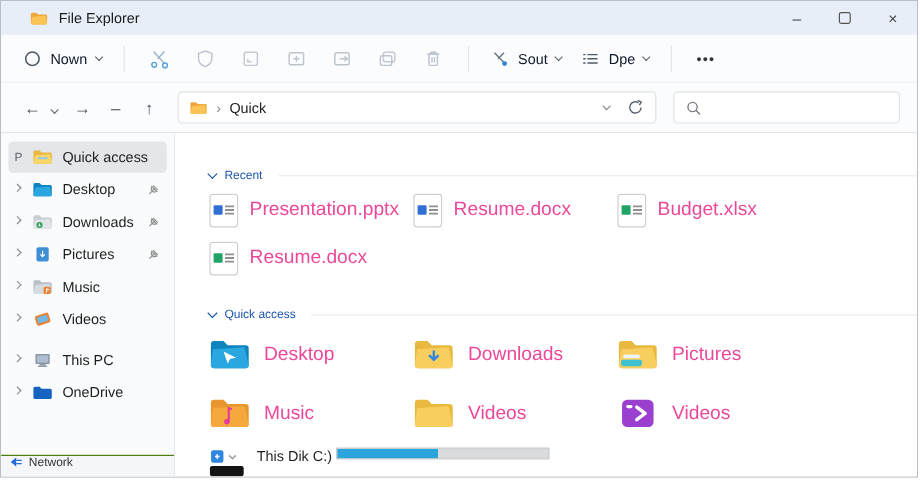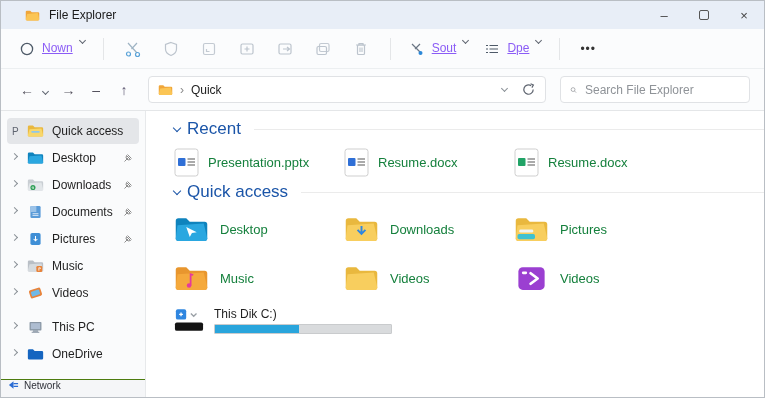--- a/index.html
+++ b/index.html
@@ -9,21 +9,21 @@
 
   
   .titlebar { height: 28px; flex: 0 0 28px; background: var(--titlebar_bg); display: flex; align-items: center; padding-left: 24px; }
   .titlebar .apptitle { margin-left: 9px; font-size: 12px; color: #1b1b1b; }
   .win-controls { margin-left: auto; display: flex; height: 100%; }
   .win-btn { width: 40px; height: 100%; display: flex; align-items: center; justify-content: center; color: #444; font-size: 13px; }
   .max-box { width: 10px; height: 10px; border: 1.2px solid #555; border-radius: 2px; display: inline-block; }
 
   
   .toolbar { height: 40px; flex: 0 0 40px; background: #fbfcfd; display: flex; align-items: center; padding: 0 10px; border-bottom: 1px solid #eceff1; }
-  .tb-btn { display: flex; gap: 7px; padding: 6px 8px; border-radius: 4px; color: #8b5cf6; text-decoration: underline; }
+  .tb-btn { display: flex; align-items: center; gap: 7px; padding: 6px 8px; border-radius: 4px; color: #0f172a; }
   .tb-divider { width: 1px; height: 22px; background: #e4e6e8; margin: 0 10px; }
   .tb-ico { width: 38px; display: flex; justify-content: center; align-items: center; }
   .chev { display: inline-block; width: 6px; height: 6px; border-right: 1.3px solid #5f6570; border-bottom: 1.3px solid #5f6570; transform: rotate(45deg); margin-top: -3px; }
   .chev.small { width: 5px; height: 5px; }
   .more-dots { font-size: 12px; letter-spacing: 1px; color: #333; padding: 6px 10px; }
 
   
   .addressbar { height: 42px; flex: 0 0 42px; background: #fbfcfd; display: flex; align-items: center; padding: 0 14px; border-bottom: 1px solid #e4e6e8; gap: 4px; }
   .nav-glyph { font-size: 14px; color: #55525e; width: 24px; text-align: center; }
   .nav-caret { width: 10px; }
@@ -41,31 +41,31 @@
   .side-item.selected { background: var(--selection_bg); }
   .side-item .exp { width: 15px; color: #5f6570; font-size: 10px; display: flex; align-items: center; }
   .side-item .exp .chev { transform: rotate(-45deg); border-color: #8a9097; }
   .side-item .ic { width: 17px; height: 14px; margin-right: 8px; display: flex; }
   .side-item .lbl { font-size: 12px; color: #1f1f1f; white-space: nowrap; }
   .side-item .pin { margin-left: auto; display: flex; }
   .side-gap { height: 6px; }
   .side-footer { position: absolute; left: 0; right: 0; bottom: 0; height: 18px; background: #f5f6f8; border-top: 1px solid #4d7c0f; display: flex; gap: 5px; padding-left: 7px; font-size: 10px; color: #30323a; }
 
   .main { flex: 1; padding: 8px 0 0 28px; overflow: hidden; position: relative; background: #fff; }
-  .sec-head { display: flex; align-items: center; gap: 7px; color: var(--accent_blue); font-size: 17px; margin: 0 0 3px 0; }
+  .sec-head { display: flex; align-items: center; gap: 7px; color: var(--accent_blue); font-size: 10px; margin: 22px 0 3px 0; }
   .sec-head .chev { border-color: var(--accent_blue); width: 6px; height: 6px; }
   .sec-head .rule { flex: 1; height: 1px; background: #ebebeb; margin-left: 6px; }
   .grid3 { display: grid; grid-template-columns: 170px 170px 170px; }
   .file-item { display: flex; align-items: center; gap: 9px; height: 40px; }
   .fold-item { display: flex; align-items: center; gap: 11px; height: 49px; }
-  .item-label { font-size: 13px; color: #15803d; white-space: nowrap; }
+  .item-label { font-size: 16px; color: #ec4899; white-space: nowrap; }
 
   
   .drive-item { display: flex; gap: 10px; margin-top: 4px; }
-  .drive-meta { display: flex; flex-direction: column; gap: 3px; }
+  .drive-meta { display: flex; gap: 3px; }
   .drive-name { font-size: 12px; color: #1f1f1f; }
   .usage-track { width: 178px; height: 10px; background: #d9dbdd; border: 1px solid #c9cbcd; border-radius: 1px; overflow: hidden; }
   .usage-fill { height: 100%; background: var(--drivebar_blue); }
 </style>
 </head>
 <body>
 
 <div class="window">
 
   <div class="titlebar">
@@ -179,21 +179,20 @@
           <path d="M10.2 1.8 L13.2 3.2 L11.6 6" fill="none" stroke="#5f6570" stroke-width="1.3"></path>
         </svg>
       </span>
     </div>
 
     <div class="search-box">
       <svg width="14" height="14" viewBox="0 0 16 16">
         <circle cx="7" cy="7" r="4.4" fill="none" stroke="#767b80" stroke-width="1.3"></circle>
         <path d="M10.4 10.4 L14 14" stroke="#767b80" stroke-width="1.3"></path>
       </svg>
-      <input type="text" placeholder="Search File Explorer" style="">
     </div>
   </div>
 
   <div class="bodyrow">
 
     <div class="sidebar">
 
       <div class="side-item selected">
         <span class="exp">P</span>
         <span class="ic">
@@ -237,38 +236,20 @@
             </svg>
         </span>
         <span class="lbl">Downloads</span>
         <span class="pin">
           <svg width="12" height="12" viewBox="0 0 12 12">
               <path d="M2.5 9.5 L7 5 M5.5 2.5 L9.5 6.5 M4.5 3.5 L8.5 7.5 L6 8 L4 6 Z" fill="none" stroke="#8c8c8c" stroke-width="1"></path>
             </svg>
         </span>
       </div>
 
-      <div class="side-item">
-        <span class="exp">
-            <span class="chev small"></span>
-          </span>
-        <span class="ic">
-          <svg width="17" height="14" viewBox="0 0 20 16">
-              <rect x="4" y="1" width="12" height="14" rx="1.5" fill="#5a9bd8"></rect>
-              <rect x="4" y="1" width="7" height="7" fill="#9cc3e8"></rect>
-              <path d="M6.5 10 H13.5 M6.5 12 H13.5" stroke="#e8f1fa" stroke-width="1"></path>
-            </svg>
-        </span>
-        <span class="lbl">Documents</span>
-        <span class="pin">
-          <svg width="12" height="12" viewBox="0 0 12 12">
-              <path d="M2.5 9.5 L7 5 M5.5 2.5 L9.5 6.5 M4.5 3.5 L8.5 7.5 L6 8 L4 6 Z" fill="none" stroke="#8c8c8c" stroke-width="1"></path>
-            </svg>
-        </span>
-      </div>
 
       <div class="side-item">
         <span class="exp">
             <span class="chev small"></span>
           </span>
         <span class="ic">
           <svg width="17" height="14" viewBox="0 0 20 16">
               <rect x="4" y="1" width="12" height="14" rx="2" fill="#3f8fd6"></rect>
               <path d="M10 4.5 V10 M7.8 8 L10 10.2 L12.2 8" stroke="#fff" stroke-width="1.2" fill="none"></path>
             </svg>
@@ -363,20 +344,28 @@
           </svg>
           <span class="item-label">Presentation.pptx</span>
         </div>
         <div class="file-item">
           <svg width="25" height="29" viewBox="0 0 25 29">
             <rect x="1" y="1" width="23" height="27" rx="2.5" fill="#fff" stroke="#cfcfcf"></rect>
             <rect x="4" y="10" width="7.5" height="8" rx="1" fill="#2f6fd6"></rect>
             <path d="M13.5 11 H21 M13.5 14 H21 M13.5 17 H21" stroke="#8f8f8f" stroke-width="1.6"></path>
           </svg>
           <span class="item-label">Resume.docx</span>
+        </div>
+        <div class="file-item">
+          <svg width="25" height="29" viewBox="0 0 25 29">
+            <rect x="1" y="1" width="23" height="27" rx="2.5" fill="#fff" stroke="#cfcfcf"></rect>
+            <rect x="4" y="10" width="7.5" height="8" rx="1" fill="#21a366"></rect>
+            <path d="M13.5 11 H21 M13.5 14 H21 M13.5 17 H21" stroke="#8f8f8f" stroke-width="1.6"></path>
+          </svg>
+          <span class="item-label">Budget.xlsx</span>
         </div>
         <div class="file-item">
           <svg width="25" height="29" viewBox="0 0 25 29">
             <rect x="1" y="1" width="23" height="27" rx="2.5" fill="#fff" stroke="#cfcfcf"></rect>
             <rect x="4" y="10" width="7.5" height="8" rx="1" fill="#21a366"></rect>
             <path d="M13.5 11 H21 M13.5 14 H21 M13.5 17 H21" stroke="#8f8f8f" stroke-width="1.6"></path>
           </svg>
           <span class="item-label">Resume.docx</span>
         </div>
       </div>

